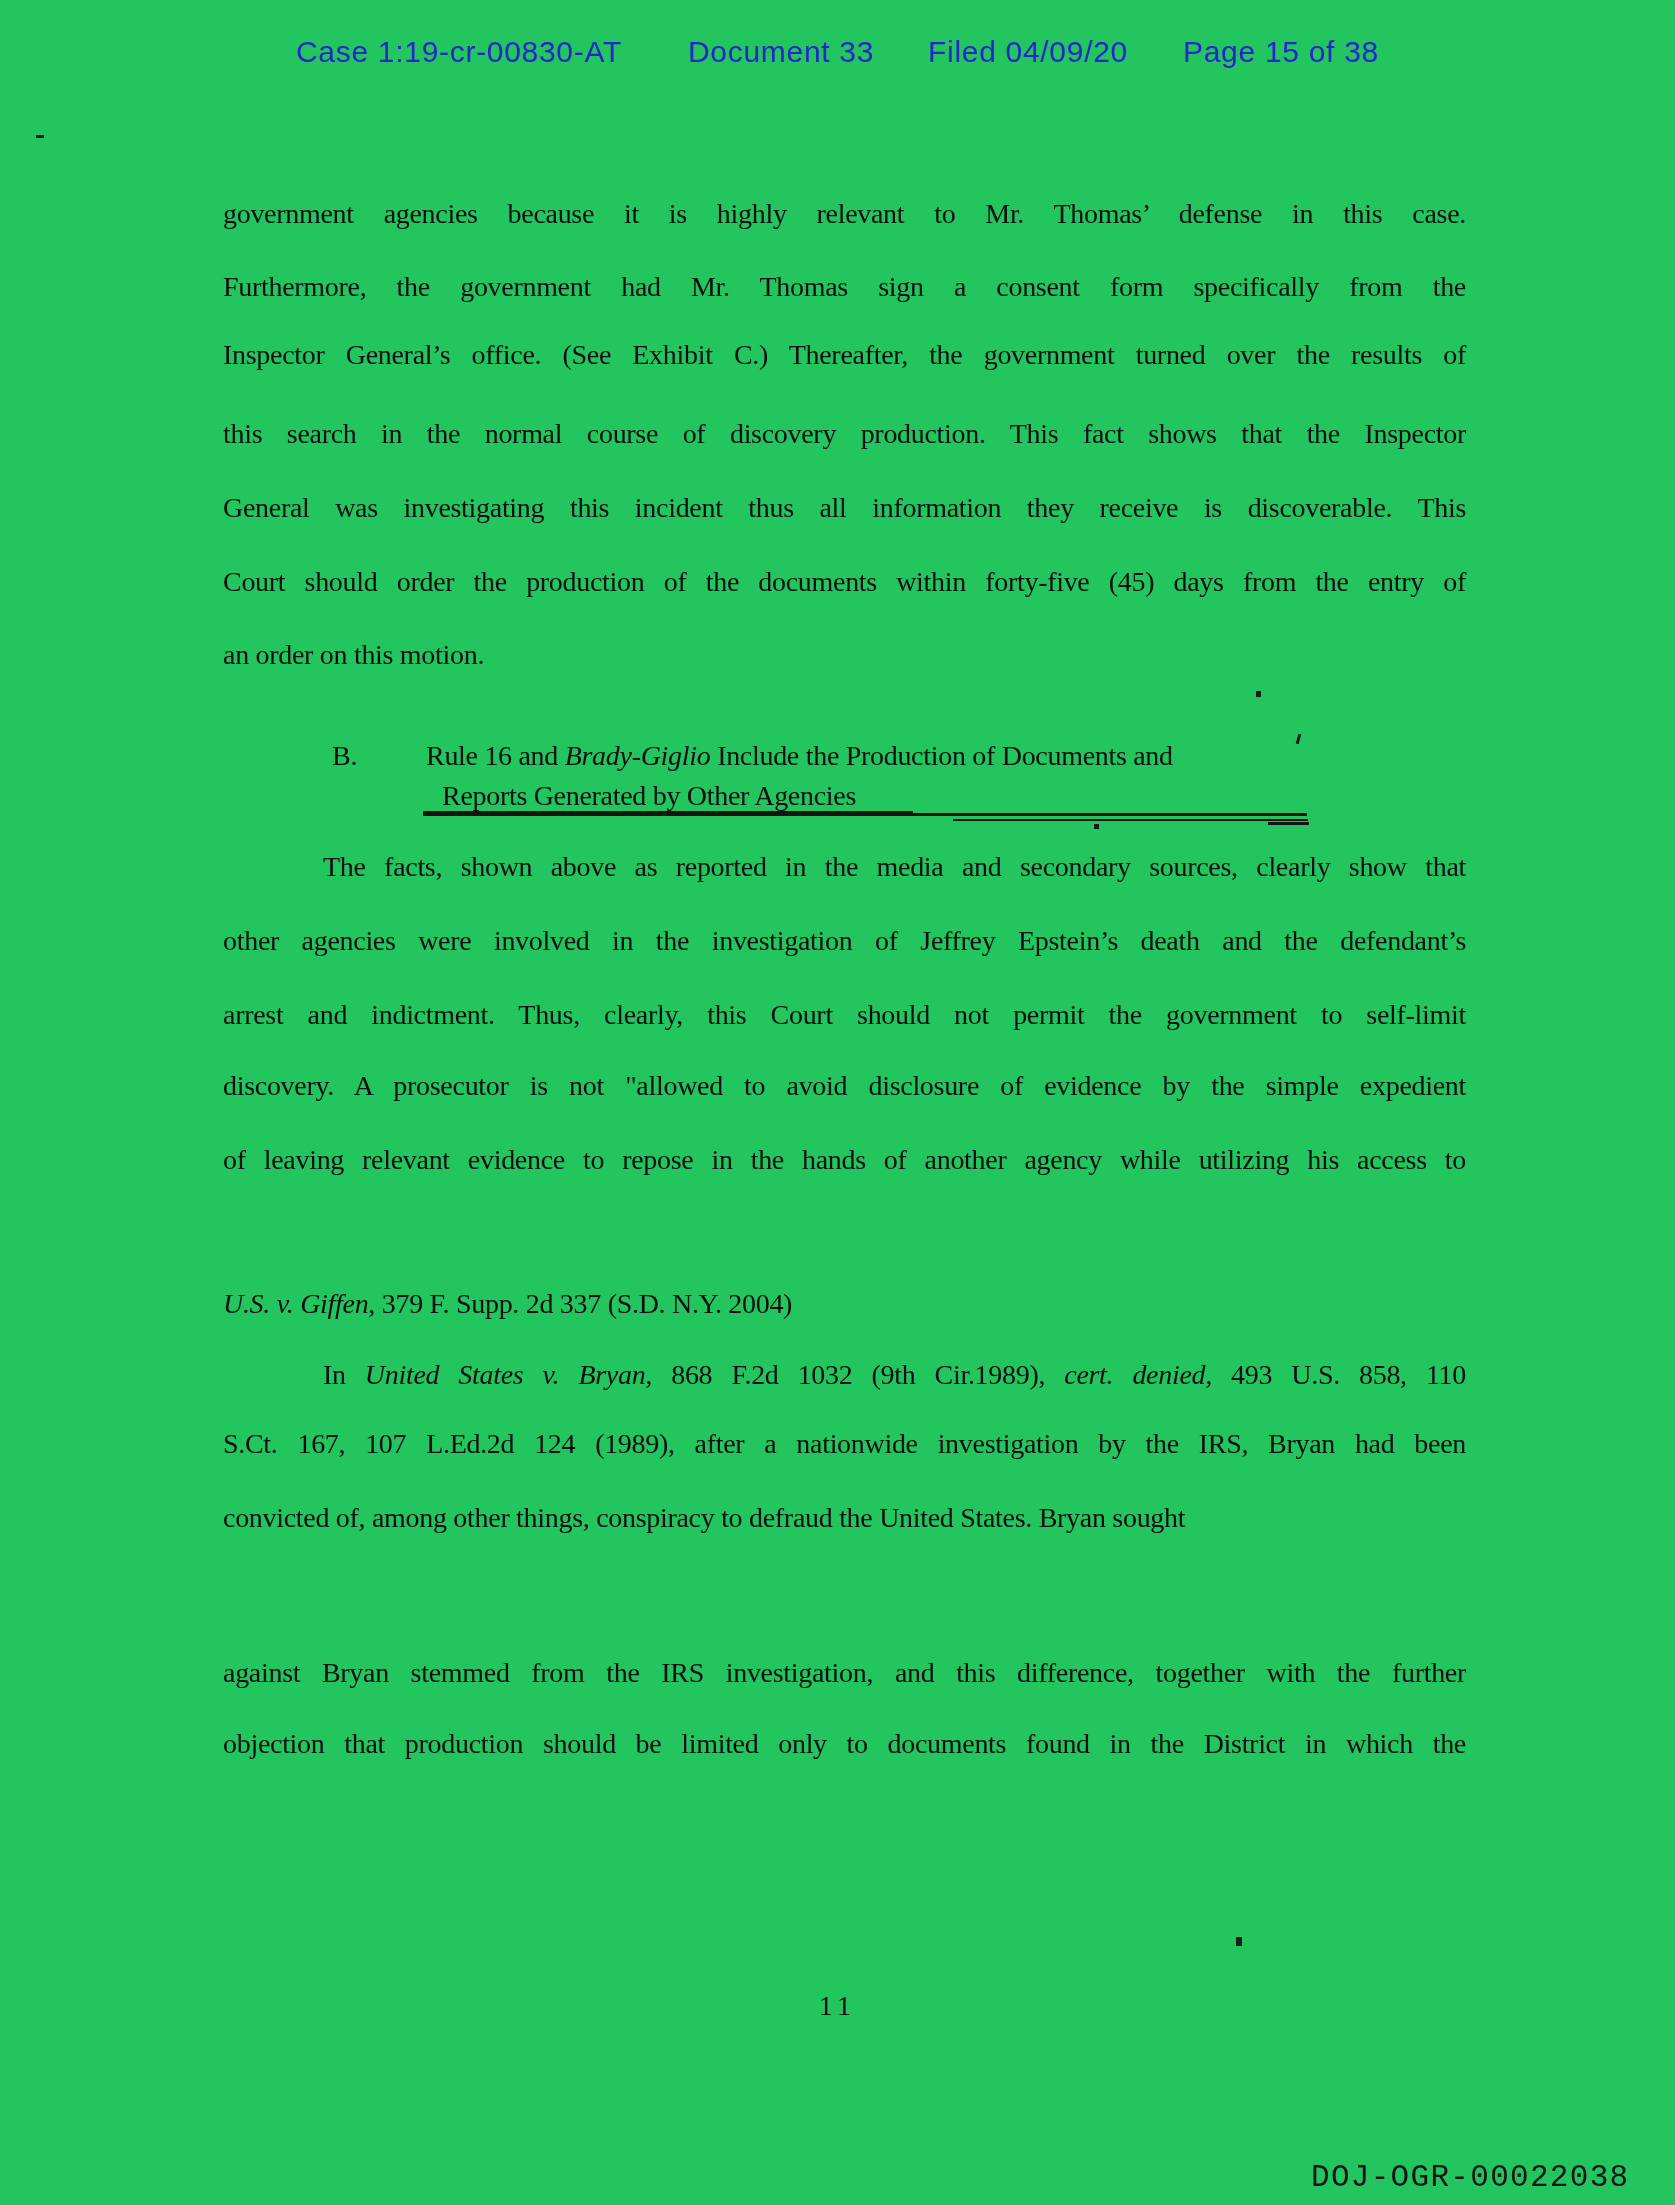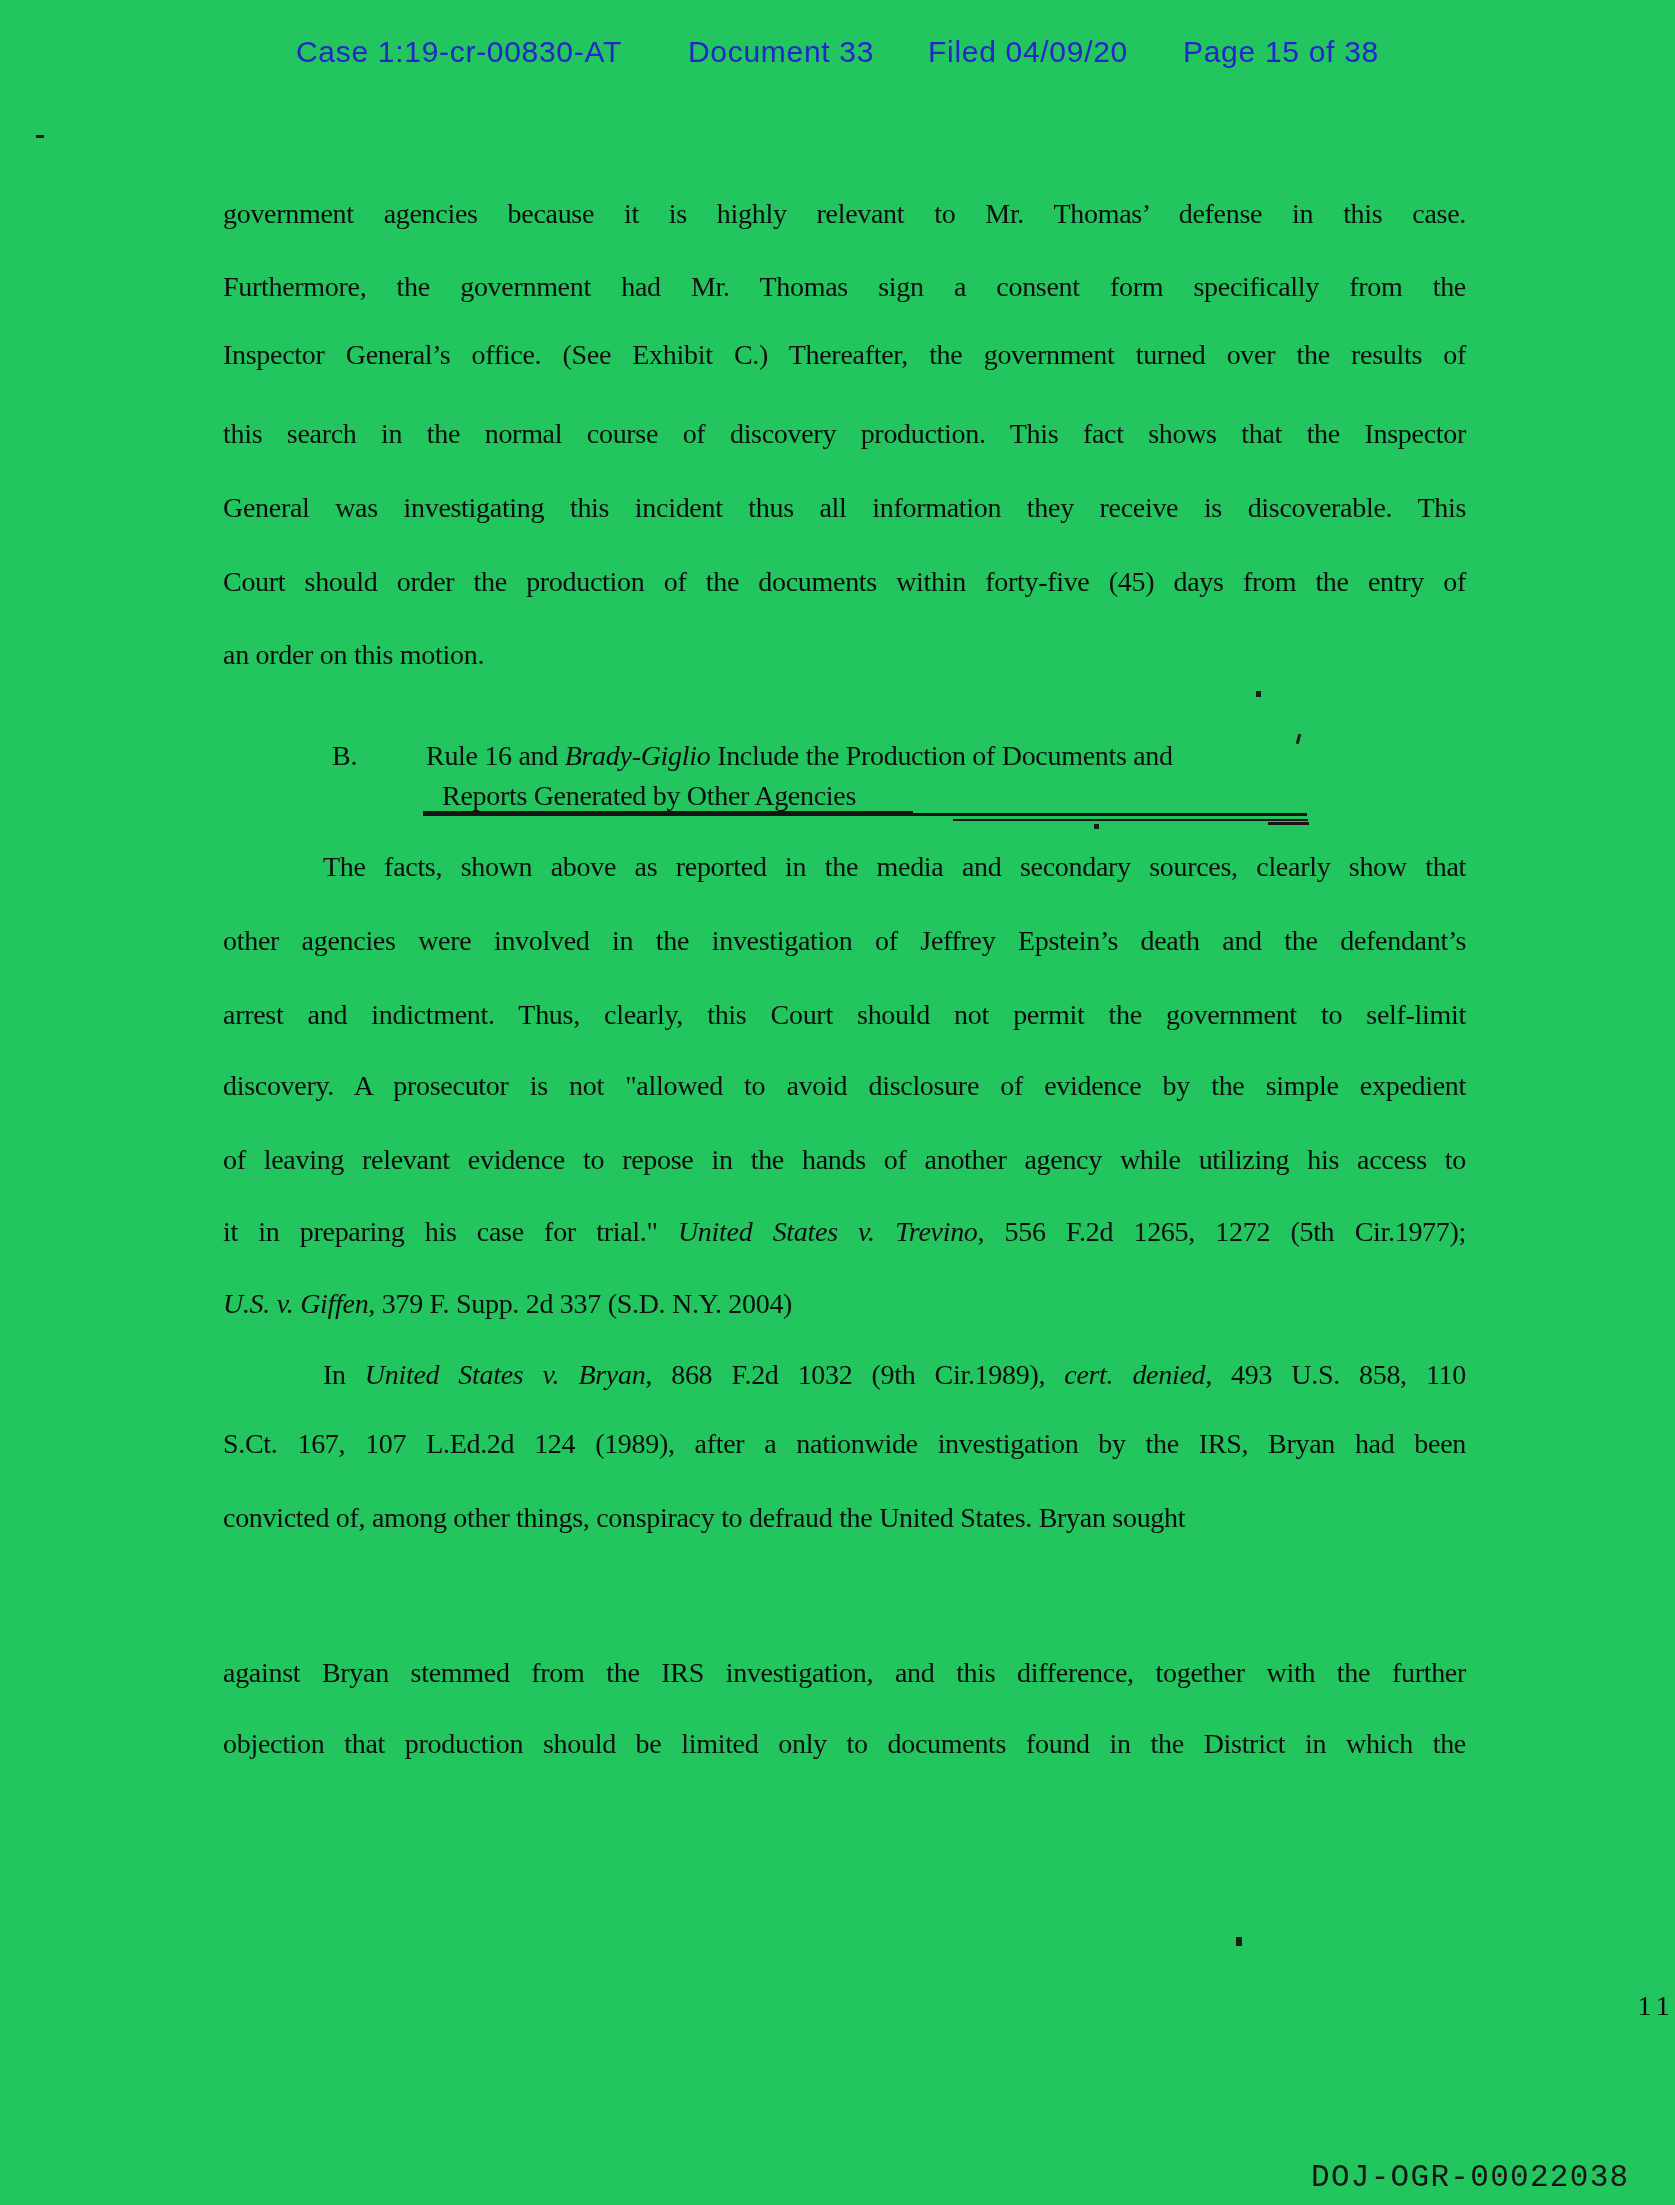--- a/index.html
+++ b/index.html
@@ -43,21 +43,21 @@
     position:absolute;
     font-size:28px;line-height:35px;
     letter-spacing:-0.3px;
     white-space:nowrap;
   }
   .bar{position:absolute;background:#141414;}
   .artifact{position:absolute;background:#1c1c1c;}
   .pageno{
     position:absolute;
     left:0;top:1990px;width:1675px;
-    text-align:right;
+    text-align:center;
     font-size:28px;letter-spacing:5.3px;
   }
   .bates{
     position:absolute;
     left:1311px;top:2160px;
     font-family:"Liberation Mono",monospace;
     font-size:31px;letter-spacing:1.3px;
     color:#161616;
     white-space:nowrap;
   }
@@ -91,21 +91,20 @@
   <div class="bar" style="left:423px;top:811px;width:490px;height:4.6px"></div>
   <div class="bar" style="left:910px;top:813px;width:397px;height:2.6px"></div>
   <div class="bar" style="left:953px;top:819px;width:355px;height:2px"></div>
   <div class="bar" style="left:1268px;top:822px;width:41px;height:2.6px"></div>
 
   <div class="bline ind" style="top:849px">The facts, shown above as reported in the media and secondary sources, clearly show that</div>
   <div class="bline" style="top:923px">other agencies were involved in the investigation of Jeffrey Epstein’s death and the defendant’s</div>
   <div class="bline" style="top:1068px">discovery. A prosecutor is not "allowed to avoid disclosure of evidence by the simple expedient</div>
   <div class="bline" style="top:997px">arrest and indictment. Thus, clearly, this Court should not permit the government to self-limit</div>
   <div class="bline" style="top:1142px">of leaving relevant evidence to repose in the hands of another agency while utilizing his access to</div>
-  <div class="bline" style="top:1214px"><span>it in preparing his case for trial." </span><span class="it">United States v. Trevino</span><span>, 556 F.2d 1265, 1272 (5th Cir.1977);</span></div>
   <div class="bline last" style="top:1286px"><span class="it">U.S. v. Giffen</span><span>, 379 F. Supp. 2d 337 (S.D. N.Y. 2004)</span></div>
 
   <div class="bline ind" style="top:1357px"><span>In </span><span class="it">United States v. Bryan,</span><span> 868 F.2d 1032 (9th Cir.1989), </span><span class="it">cert. denied,</span><span> 493 U.S. 858, 110</span></div>
   <div class="bline" style="top:1426px">S.Ct. 167, 107 L.Ed.2d 124 (1989), after a nationwide investigation by the IRS, Bryan had been</div>
   <div class="bline last" style="top:1500px">convicted of, among other things, conspiracy to defraud the United States. Bryan sought</div>
   <div class="bline" style="top:1655px">against Bryan stemmed from the IRS investigation, and this difference, together with the further</div>
   <div class="bline" style="top:1726px">objection that production should be limited only to documents found in the District in which the</div>
 
   <div class="artifact" style="left:36px;top:135px;width:8px;height:3.3px"></div>
   <div class="artifact" style="left:1256px;top:691px;width:4.6px;height:6px"></div>

